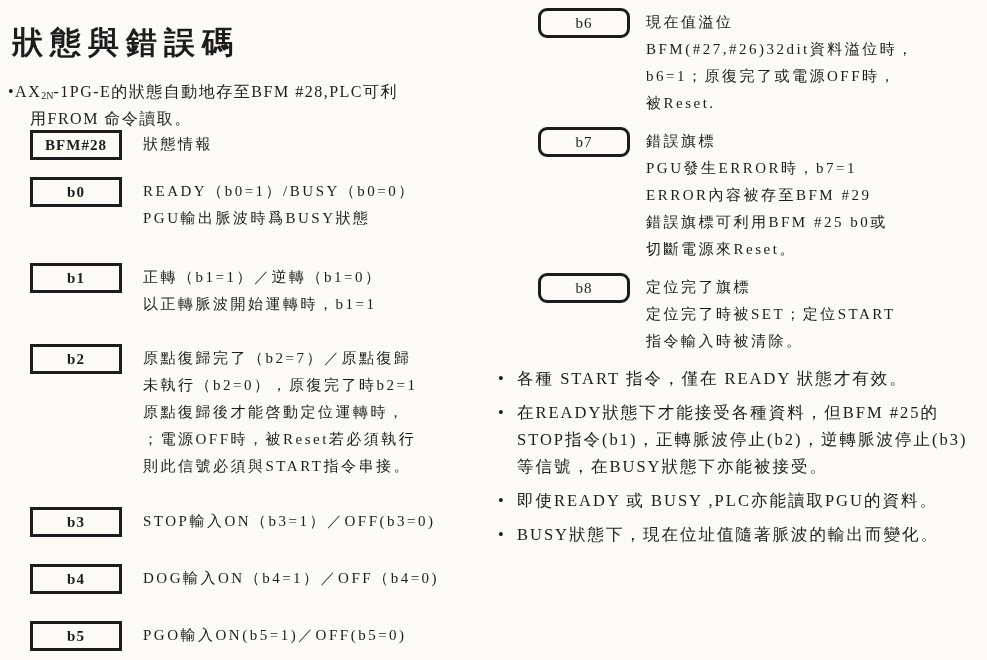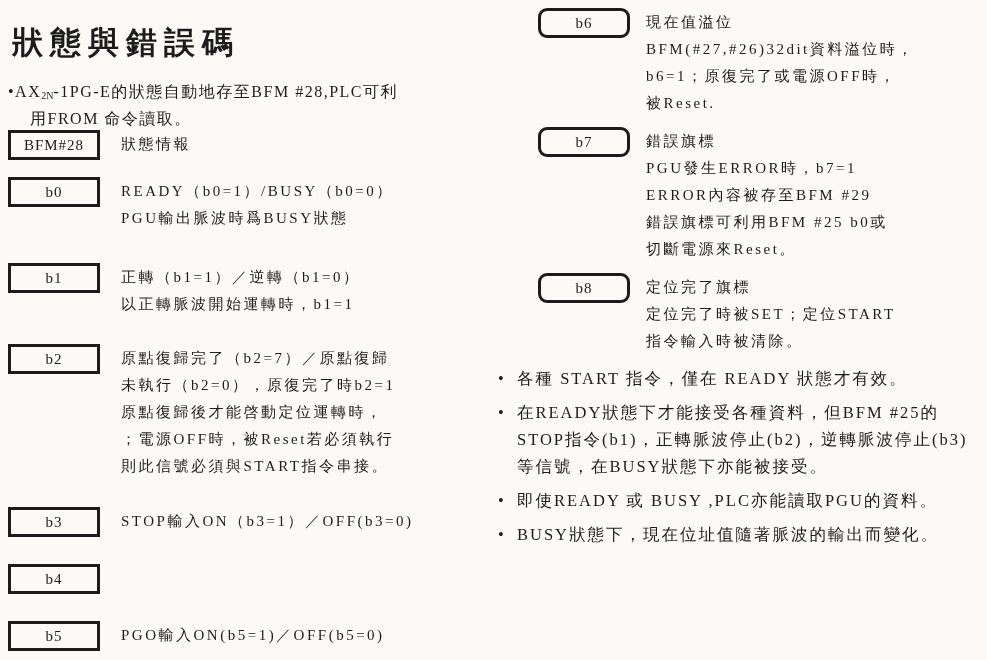--- a/index.html
+++ b/index.html
@@ -41,21 +41,21 @@
   .bit-box {
     flex: 0 0 auto;
     width: 92px; height: 30px;
     border: 3px solid var(--box-border);
     background: var(--paper);
     text-align: center;
     font-size: 15px;
     line-height: 24px;
     letter-spacing: 1px;
   }
-  #left-items  .bit-box { margin-right: 21px; }
+  #left-items  .bit-box { margin-left: 22px; margin-right: 21px; font-weight: bold; }
   #right-items .bit-box { margin-left: 40px; margin-right: 16px; border-radius: 9px; }
 
   .desc { padding-top: 1px; }
   .line {
     font-size: 15px;
     line-height: 27px;
     letter-spacing: 2.5px;
     white-space: nowrap;
   }
 
@@ -115,20 +115,23 @@
           </div>
         </div>
         <div class="row">
           <div class="bit-box">b3</div>
           <div class="desc">
             <div class="line">STOP輸入ON（b3=1）／OFF(b3=0)</div>
           </div>
         </div>
         <div class="row">
           <div class="bit-box">b4</div>
+          <div class="desc">
+            <div class="line">DOG輸入ON（b4=1）／OFF（b4=0)</div>
+          </div>
         </div>
         <div class="row">
           <div class="bit-box">b5</div>
           <div class="desc">
             <div class="line">PGO輸入ON(b5=1)／OFF(b5=0)</div>
           </div>
         </div>
       </div>
   </div>
 

